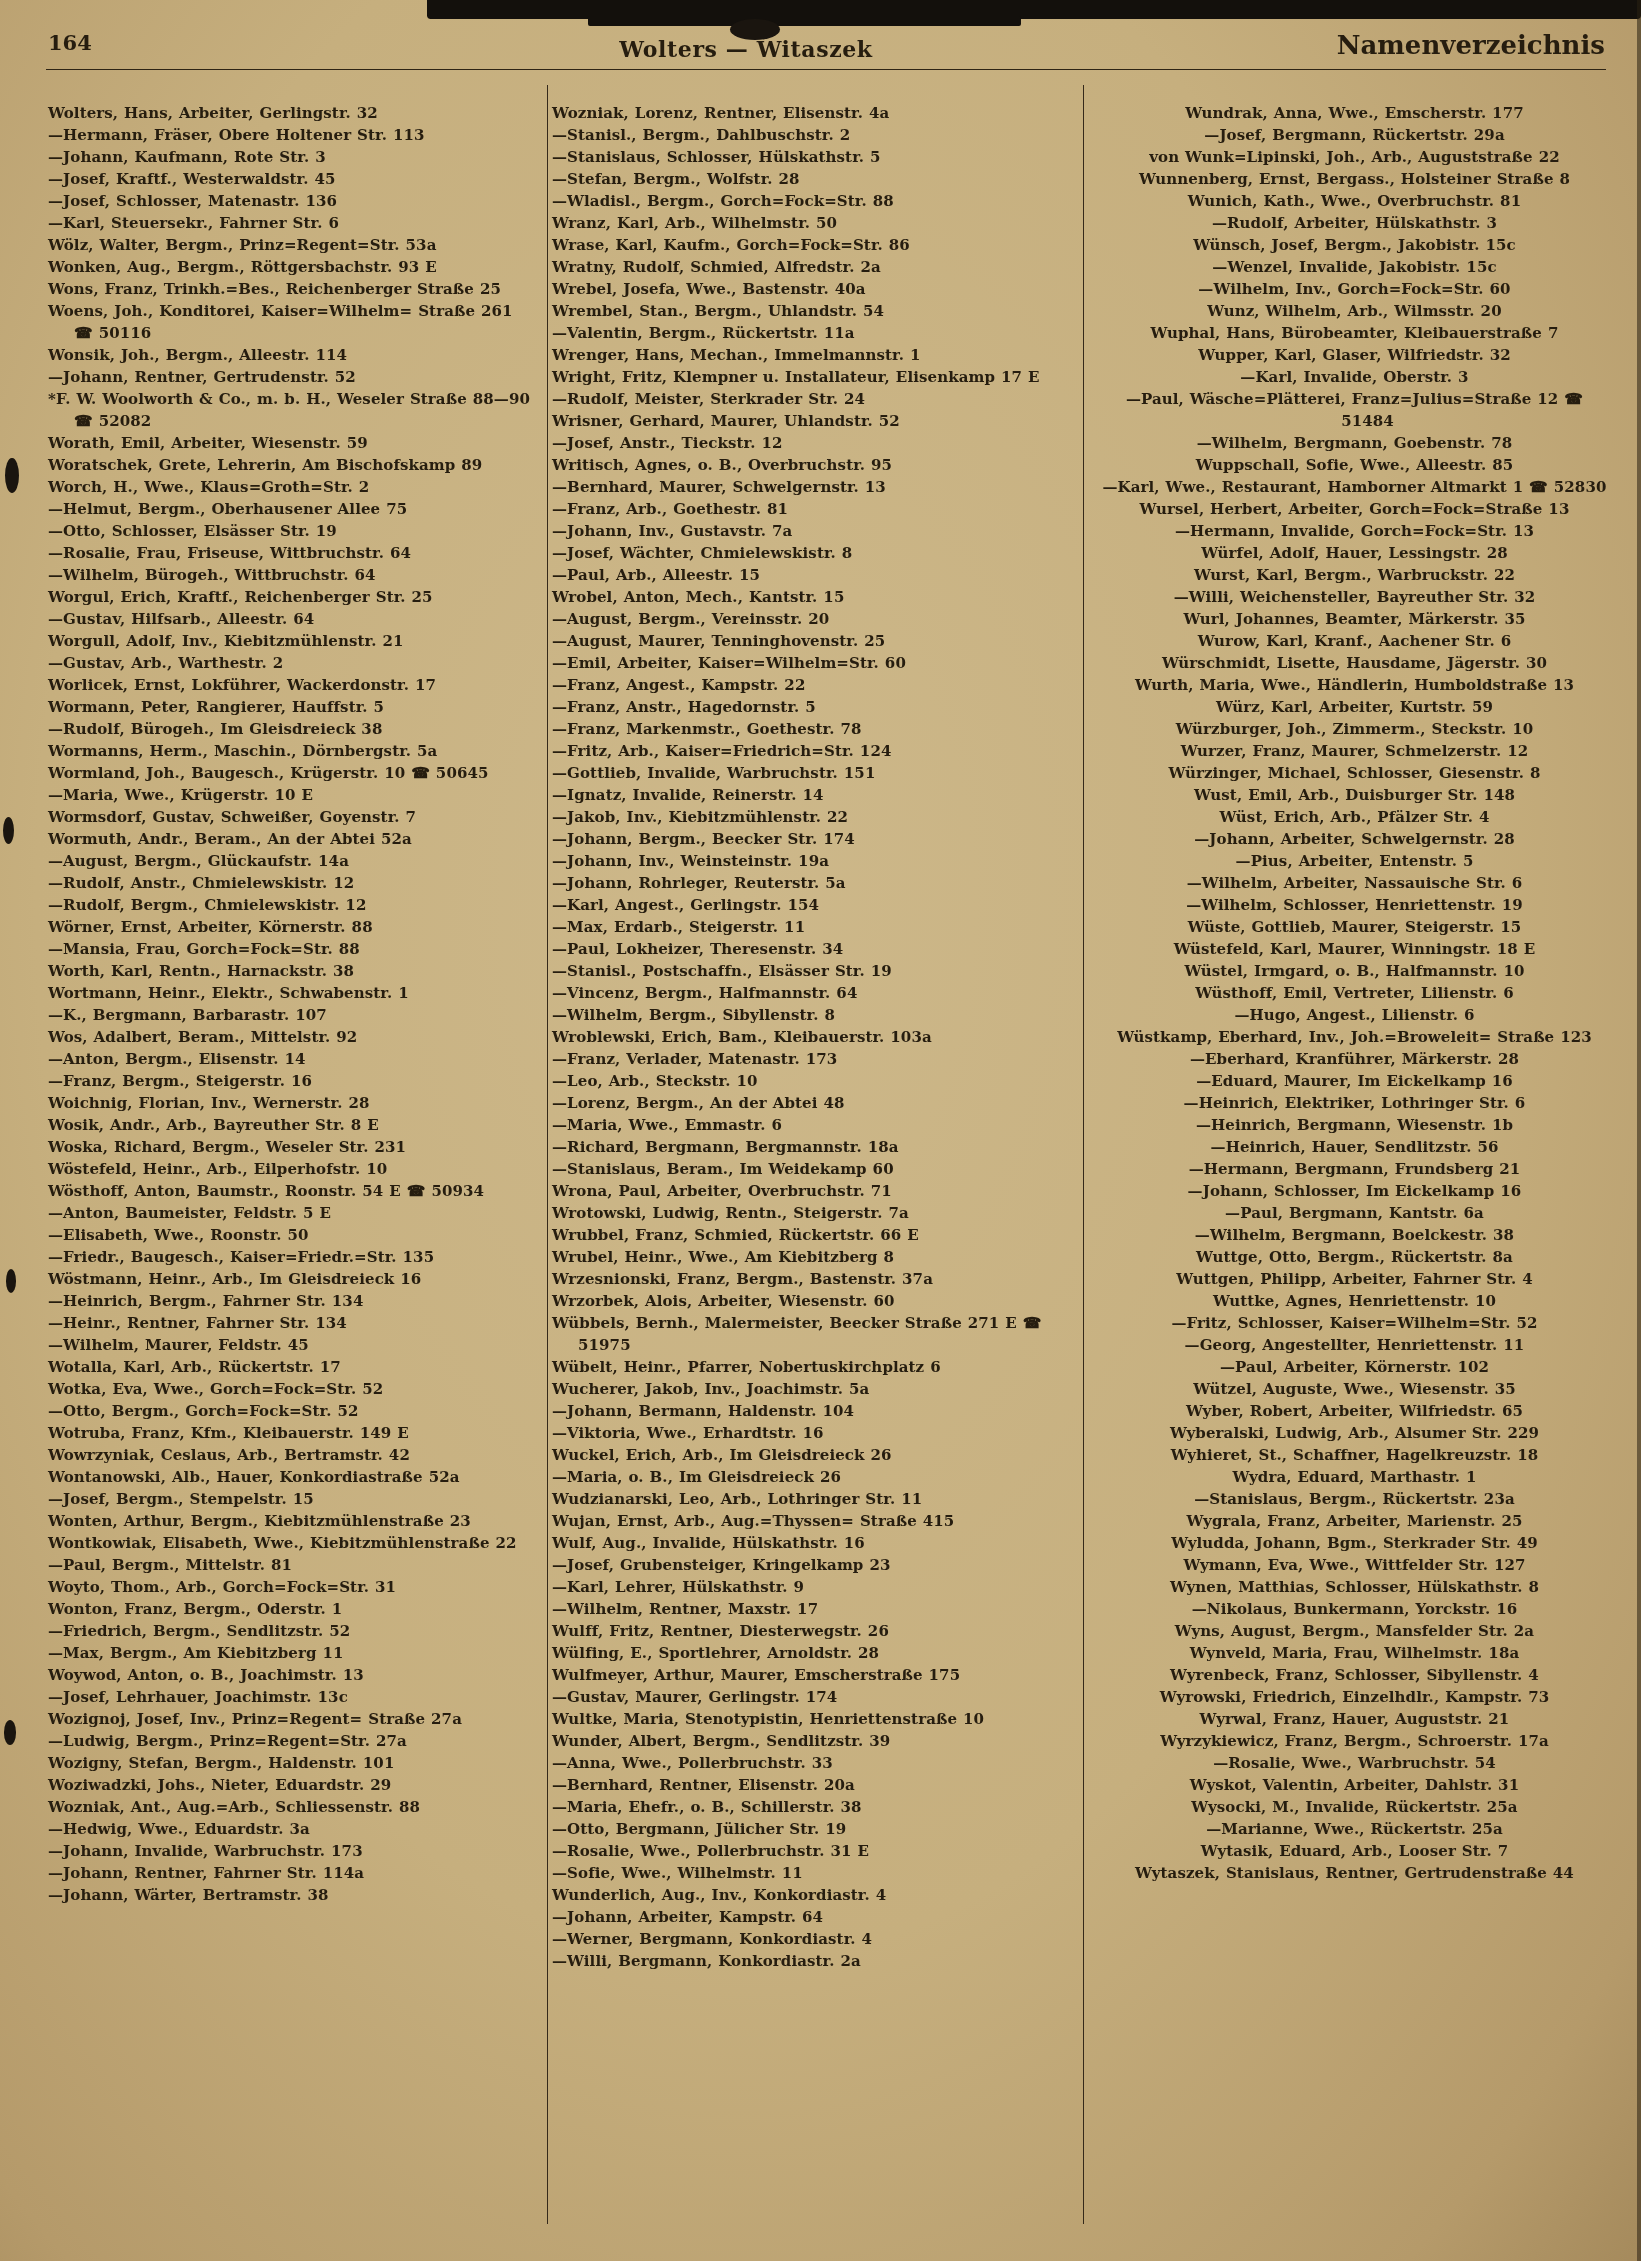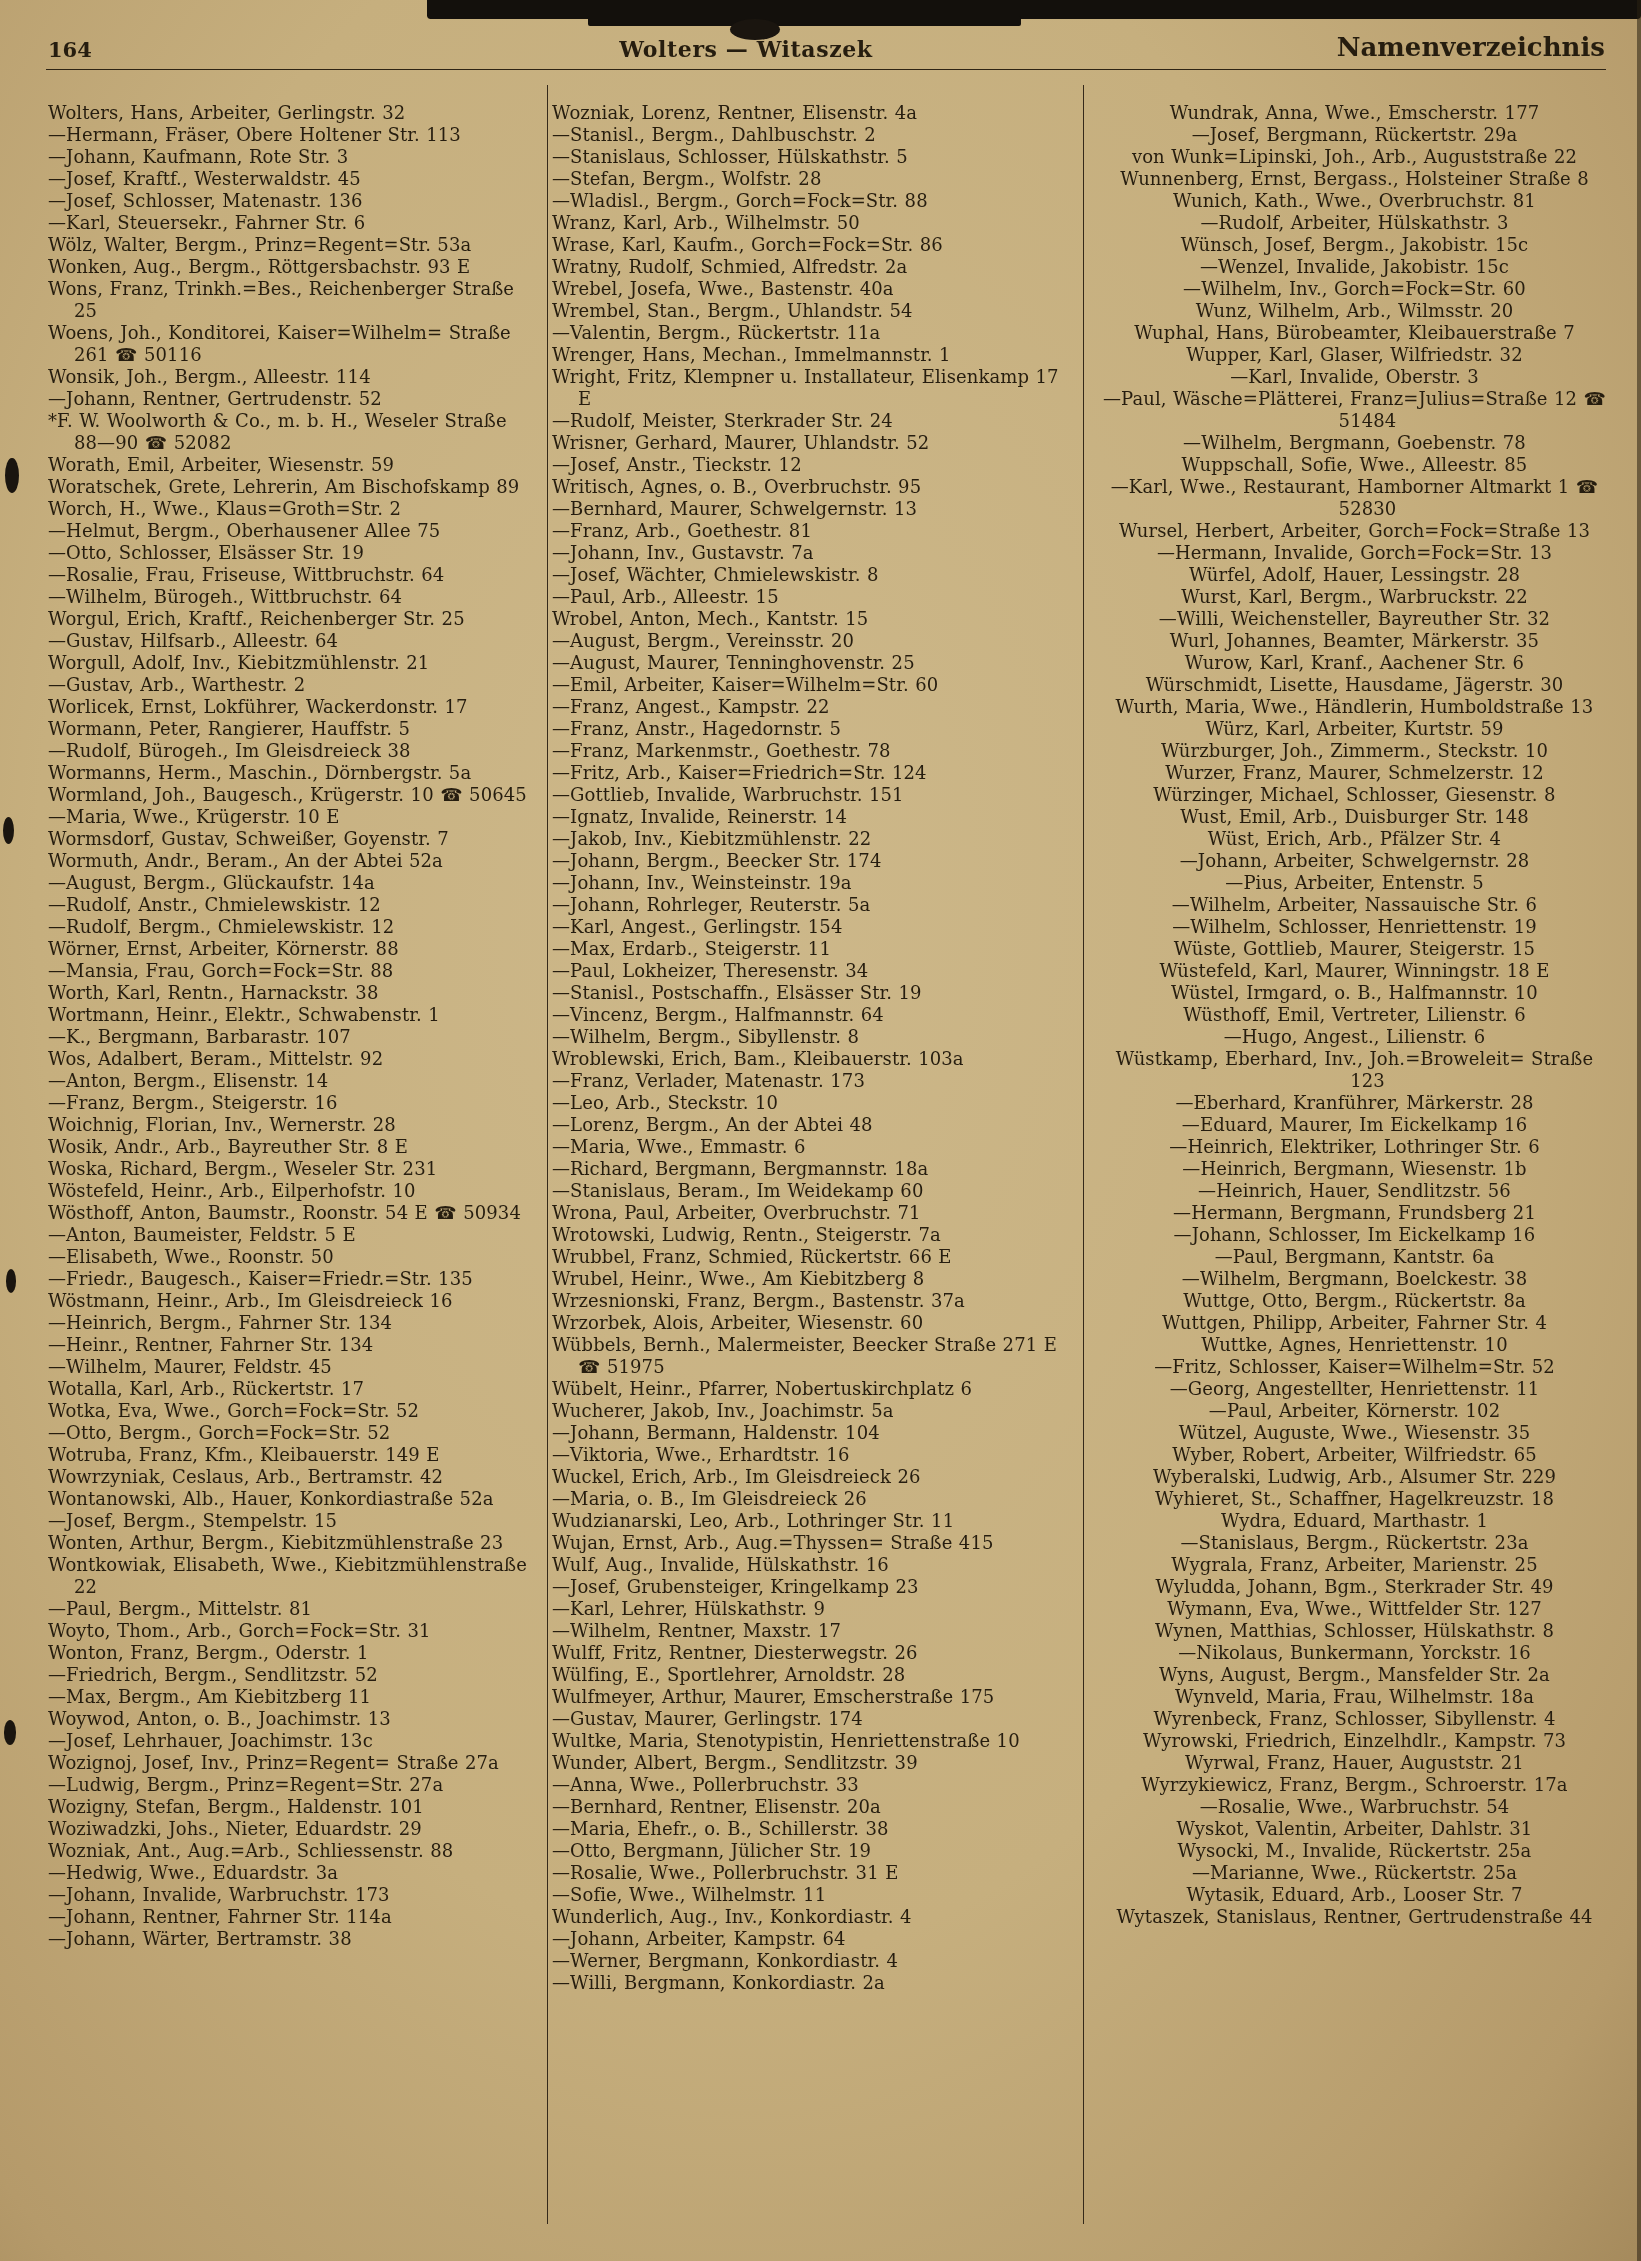--- a/index.html
+++ b/index.html
@@ -18,39 +18,39 @@
     box-sizing:border-box;
   }
   
   .scan-bar-top{position:absolute;top:0;left:427px;right:0;height:18.6px;background:#13100c;border-radius:0 0 3.7px 3.7px;}
   .scan-bar-title{position:absolute;top:16px;left:588px;width:433px;height:10px;background:#13100c;border-radius:1.9px;}
   .scan-blob{position:absolute;background:#1a150f;border-radius:50%;}
   .scan-edge-right{position:absolute;top:0;right:0;width:4.3px;height:100%;background:#2a2013;opacity:.55;}
   
   .header{
     position:absolute;top:30px;left:48px;right:36px;height:32px;
-    display:flex;align-items:flex-end;
+    display:flex;align-items:flex-start;
     font-weight:700;
   }
   .page-number{font-size:21px;width:186px;}
   .page-title{flex:1;text-align:center;font-size:22px;letter-spacing:0.6px;margin-top:6px;}
   .section-label{width:347px;text-align:right;font-size:26px;}
   .header-rule{
     position:absolute;top:69px;left:46px;right:35px;height:0;
     border-top:1.9px solid #2e2414;
   }
   
   .columns{
     position:absolute;top:85px;left:48px;right:31px;bottom:37px;
     display:flex;
   }
   .col{
     box-sizing:border-box;
     padding-top:17.3px;
-    font-size:18px;line-height:22px;font-weight:400;
+    font-size:15px;line-height:22px;font-weight:700;
     letter-spacing:0.1px;
   }
   .col-1{width:499px;padding-right:11px;}
   .col-2{width:536px;padding-left:4px;padding-right:10px;border-left:1.9px solid #35291a;}
   .col-3{flex:1;padding-left:15px;border-left:1.9px solid #35291a;text-align:center;}
   .entry{
     margin:0;
     padding-left:26px;text-indent:-26px;
     word-spacing:0.6px;
   }

